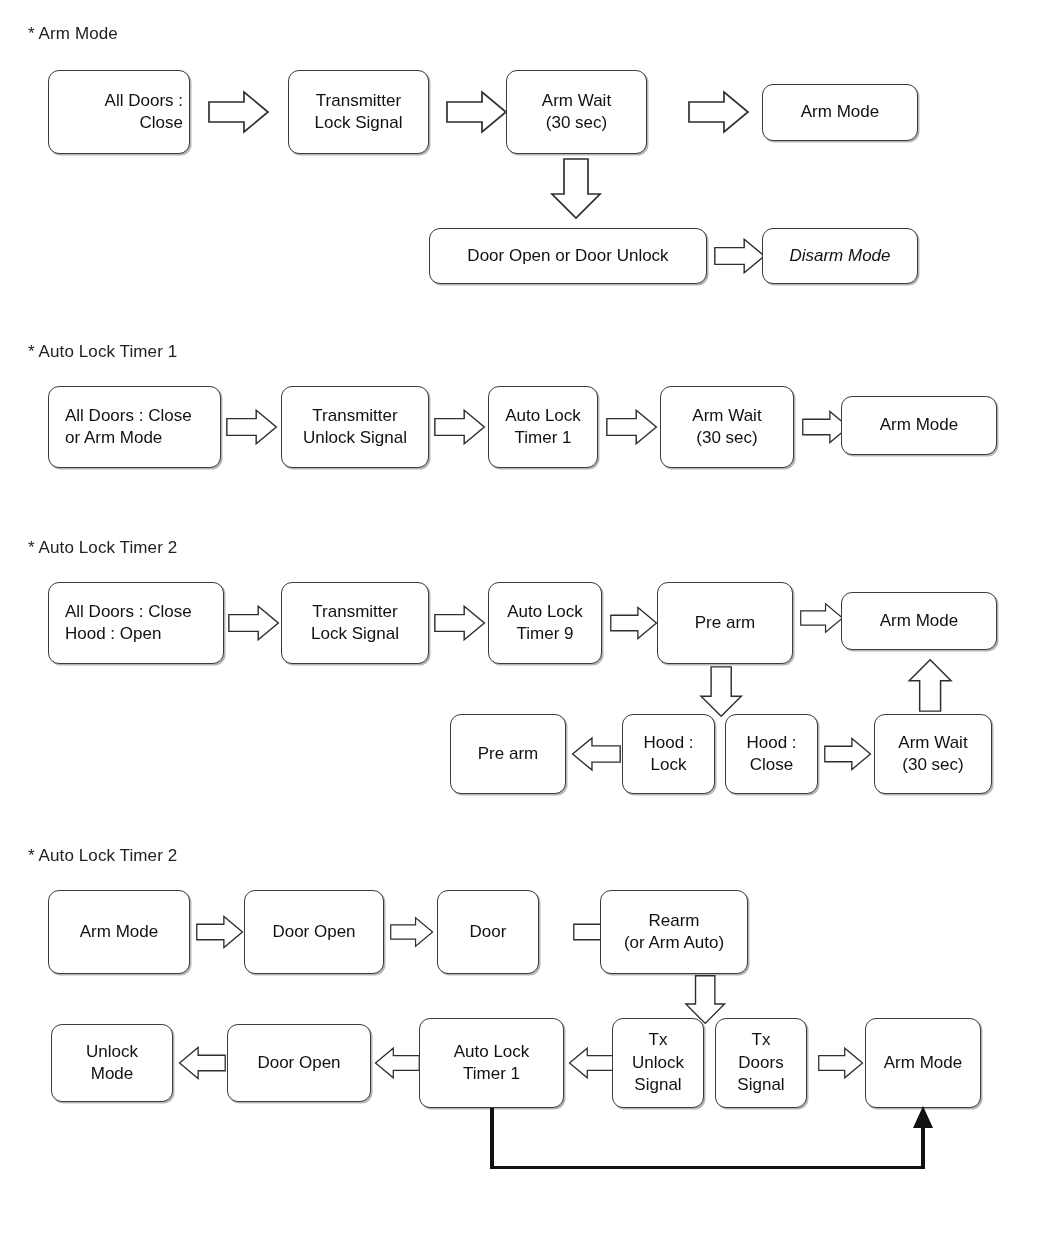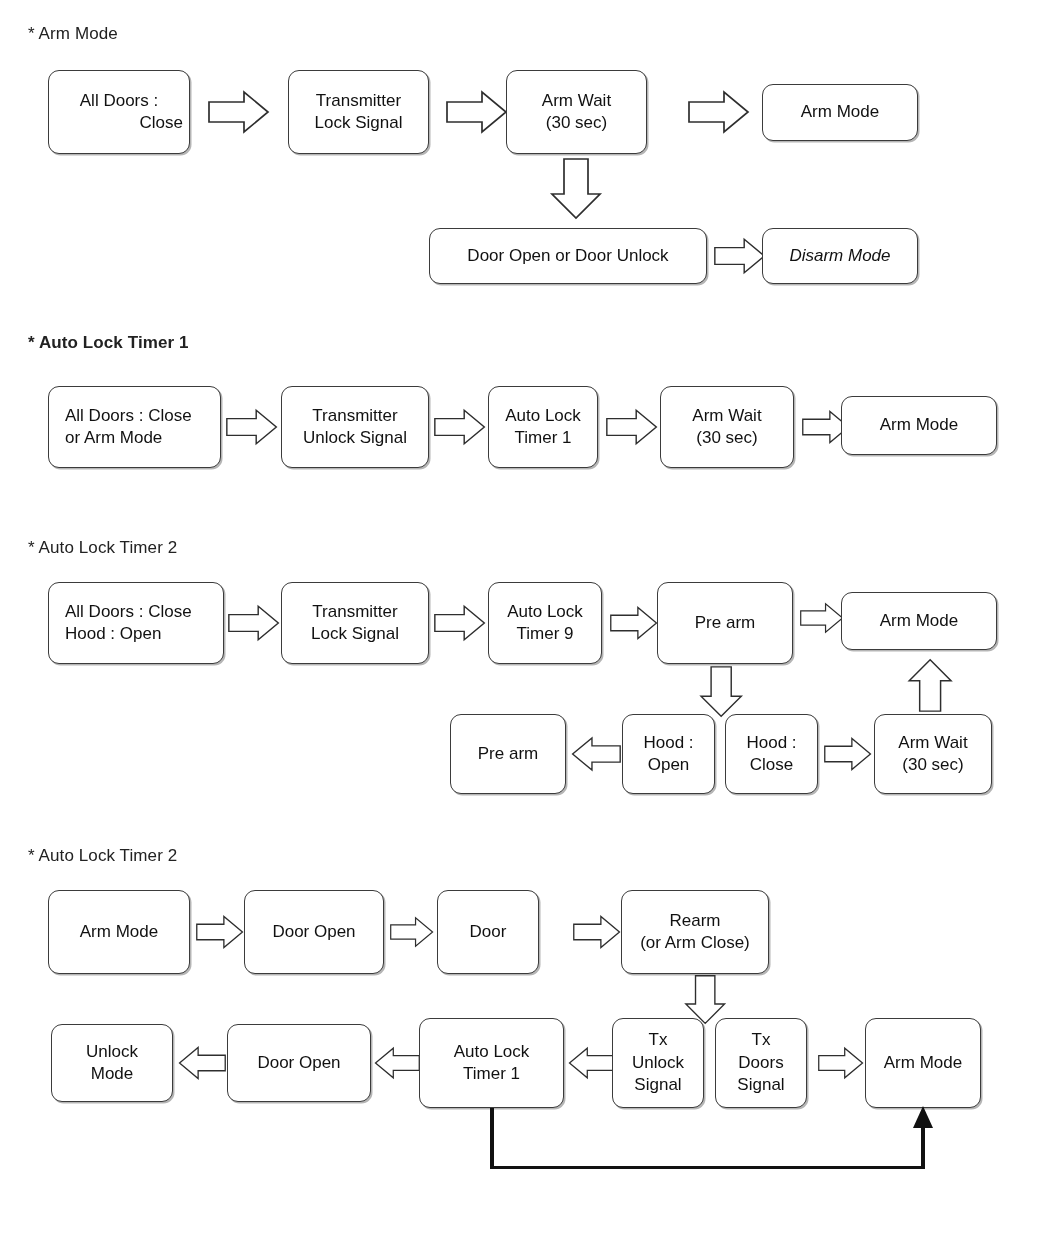--- a/index.html
+++ b/index.html
@@ -45,21 +45,21 @@
     font-size: 17px;
     line-height: 1.32;
     color: #111111;
     text-align: center;
     padding: 2px 6px;
     box-shadow: 1.5px 1.5px 0 rgba(120,120,120,0.55);
   }
   .node .ln { display: block; white-space: nowrap; }
   .node.align-left { align-items: flex-start; text-align: left; }
   .node.split { align-items: stretch; }
-  .node.split .ln.l1 { text-align: center; }
+  .node.split .ln.l1 { text-align: right; }
   .node.split .ln.l2 { text-align: right; }
 
   .arrow { position: absolute; }
   .arrow svg { display: block; overflow: visible; }
   .arrow-poly {
     fill: #ffffff;
     stroke: #2e2e2e;
     stroke-width: 1.7;
     stroke-linejoin: miter;
   }
@@ -128,21 +128,21 @@
   <div class="arrow" style="left:714px; top:234px;">
     <svg width="52" height="44" viewBox="0 0 62 44">
       <polygon class="arrow-poly" points="1,12 36,12 36,2 60,22 36,42 36,32 1,32"></polygon>
     </svg>
   </div>
 
   <div class="node" style="left:762px; top:228px; width:156px; height:56px;font-style:italic;">
     <span class="ln">Disarm Mode</span>
   </div>
 
-  <div class="section-label" style="left:28px; top:333px;font-weight:bold;">* Auto Lock Timer 1</div>
+  <div class="section-label" style="left:28px; top:342px;">* Auto Lock Timer 1</div>
 
   <div class="node align-left" style="left:48px; top:386px; width:173px; height:82px; padding-left:16px;">
     <span class="ln">All Doors : Close</span>
     <span class="ln">or Arm Mode</span>
   </div>
 
   <div class="arrow" style="left:226px; top:406px;">
     <svg width="52" height="42" viewBox="0 0 62 44">
       <polygon class="arrow-poly" points="1,12 36,12 36,2 60,22 36,42 36,32 1,32"></polygon>
     </svg>
@@ -251,21 +251,21 @@
   </div>
 
   <div class="arrow" style="left:571px; top:732px;">
     <svg width="50" height="44" viewBox="0 0 62 44">
       <polygon class="arrow-poly" points="61,12 26,12 26,2 2,22 26,42 26,32 61,32"></polygon>
     </svg>
   </div>
 
   <div class="node" style="left:622px; top:714px; width:93px; height:80px;">
     <span class="ln">Hood :</span>
-    <span class="ln">Open</span>
+    <span class="ln">Lock</span>
   </div>
 
   <div class="node" style="left:725px; top:714px; width:93px; height:80px;">
     <span class="ln">Hood :</span>
     <span class="ln">Close</span>
   </div>
 
   <div class="arrow" style="left:824px; top:732px;">
     <svg width="48" height="44" viewBox="0 0 62 44">
       <polygon class="arrow-poly" points="1,12 36,12 36,2 60,22 36,42 36,32 1,32"></polygon>
@@ -302,23 +302,23 @@
   <div class="node" style="left:437px; top:890px; width:102px; height:84px;">
     <span class="ln">Door</span>
   </div>
 
   <div class="arrow" style="left:573px; top:910px;">
     <svg width="48" height="44" viewBox="0 0 62 44">
       <polygon class="arrow-poly" points="1,12 36,12 36,2 60,22 36,42 36,32 1,32"></polygon>
     </svg>
   </div>
 
-  <div class="node" style="left:621px; top:890px; width:148px; height:84px;">
+  <div class="node" style="left:600px; top:890px; width:148px; height:84px;">
     <span class="ln">Rearm</span>
-    <span class="ln">(or Arm Close)</span>
+    <span class="ln">(or Arm Auto)</span>
   </div>
 
   <div class="arrow" style="left:682px; top:975px;">
     <svg width="48" height="50" viewBox="0 0 54 62">
       <polygon class="arrow-poly" points="14,1 38,1 38,36 50,36 26,60 2,36 14,36"></polygon>
     </svg>
   </div>
 
   <div class="node" style="left:51px; top:1024px; width:122px; height:78px;">
     <span class="ln">Unlock</span>

